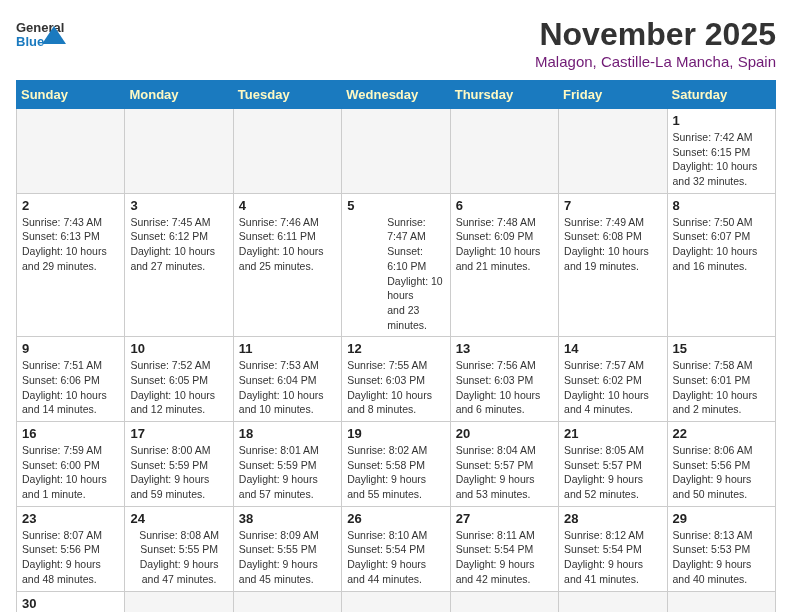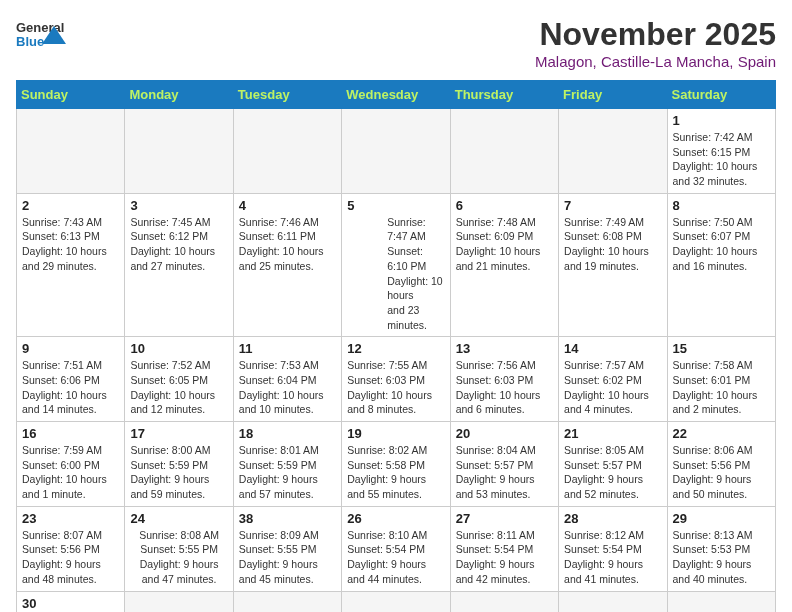--- a/index.html
+++ b/index.html
@@ -33,21 +33,21 @@
       font-size: 15px;
       color: #701a75;
     }
     .calendar-table {
       width: 100%;
       border-collapse: collapse;
       border: 1px solid #ccc;
     }
     .calendar-table th {
       background: #1a7abf;
-      color: #bef264;
+      color: #fef9c3;
       font-size: 13px;
       font-weight: bold;
       padding: 6px 4px;
       text-align: left;
       border: 1px solid #1a7abf;
     }
     .calendar-table td {
       border: 1px solid #ccc;
       vertical-align: top;
       padding: 4px 5px;

